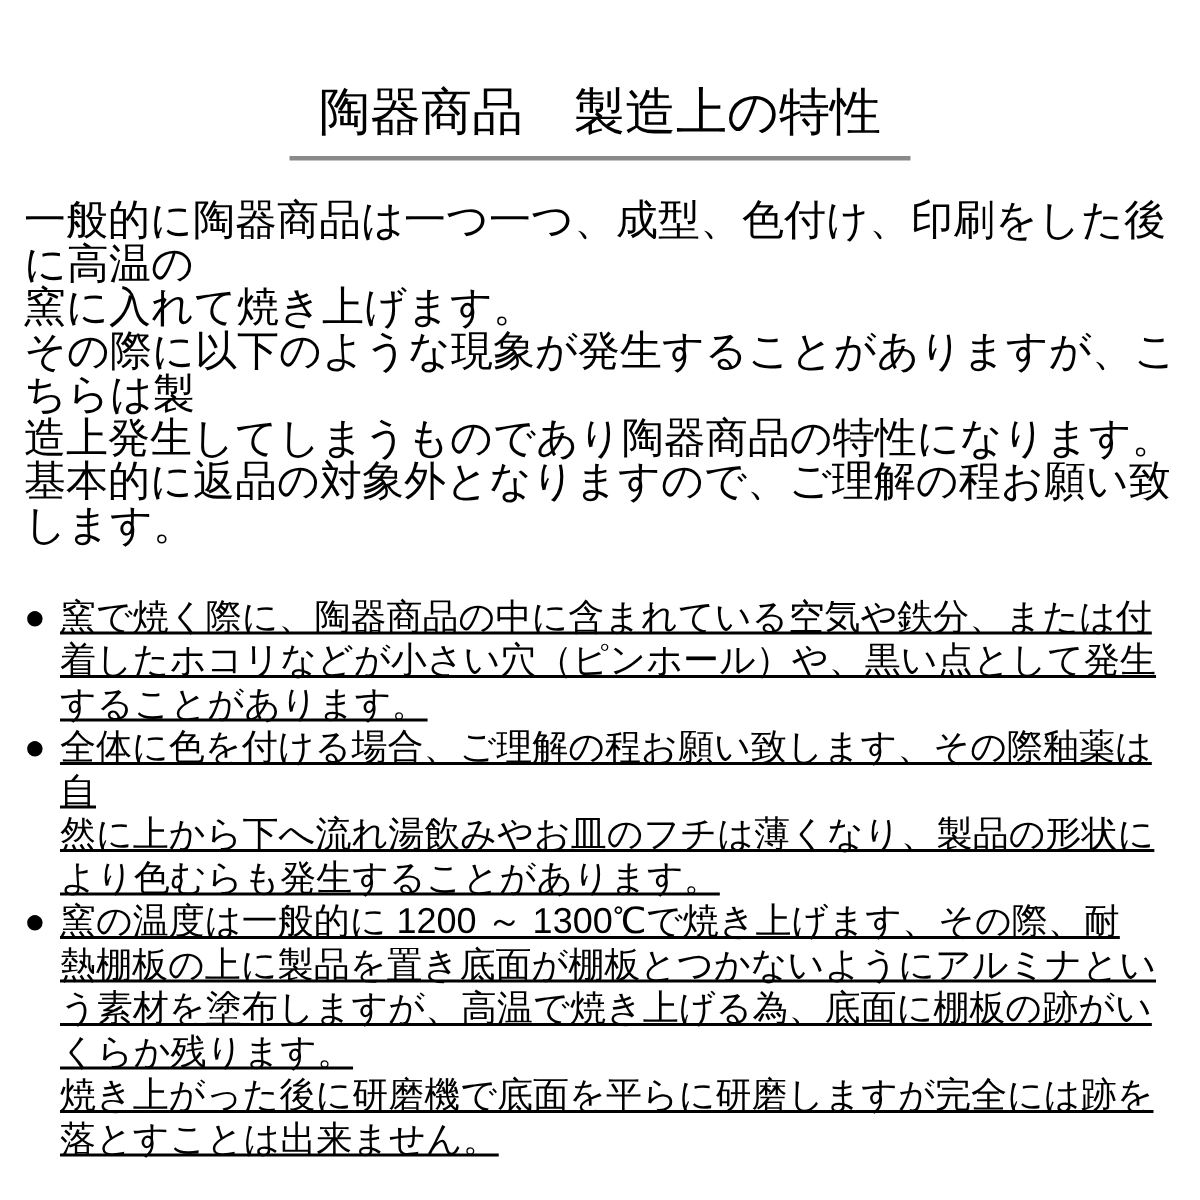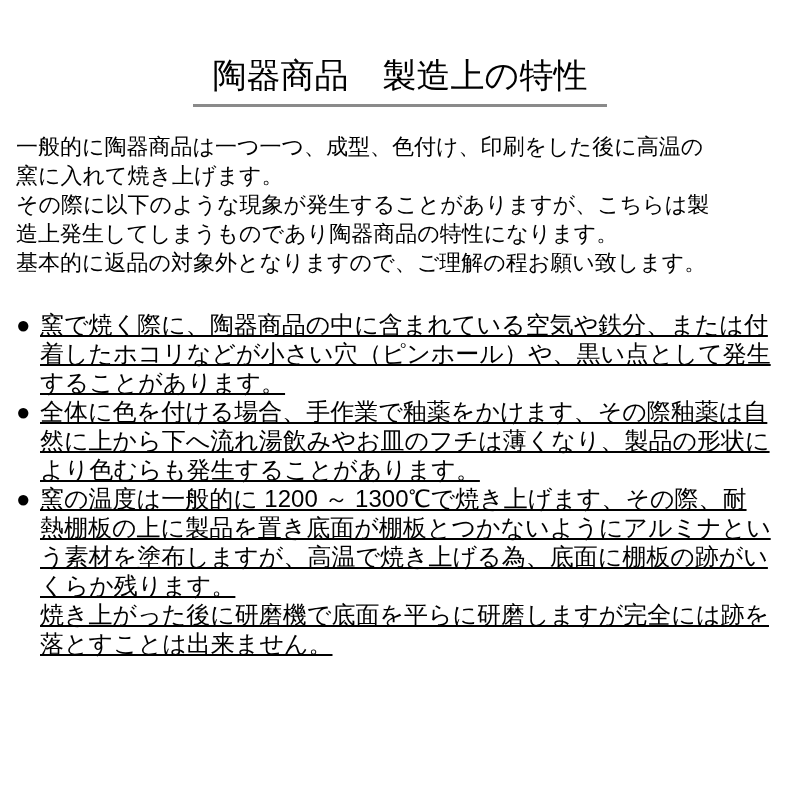--- a/index.html
+++ b/index.html
@@ -21,21 +21,21 @@
     margin: 0;
     font-size: 34px;
     font-weight: normal;
     line-height: 1.25;
     padding: 0 20px 7px 20px;
     border-bottom: 3px solid #8a8a8a;
     white-space: pre;
   }
   .intro {
     margin: 25px 12px 0 16px;
-    font-size: 22px;
+    font-size: 28px;
     line-height: 29px;
     white-space: pre-line;
   }
   .bullets {
     margin: 33px 12px 0 16px;
   }
   .bullet {
     display: flex;
     align-items: flex-start;
     font-size: 24px;
@@ -70,21 +70,21 @@
 
     <div class="bullet">
       <span class="mark">●</span>
       <span class="btext">窯で焼く際に、陶器商品の中に含まれている空気や鉄分、または付
 着したホコリなどが小さい穴（ピンホール）や、黒い点として発生
 することがあります。</span>
     </div>
 
     <div class="bullet">
       <span class="mark">●</span>
-      <span class="btext">全体に色を付ける場合、手作業で釉薬をかけます、その際釉薬は自
+      <span class="btext">全体に色を付ける場合、ご理解の程お願い致します、その際釉薬は自
 然に上から下へ流れ湯飲みやお皿のフチは薄くなり、製品の形状に
 より色むらも発生することがあります。</span>
     </div>
 
     <div class="bullet">
       <span class="mark">●</span>
       <span class="btext">窯の温度は一般的に 1200 ～ 1300℃で焼き上げます、その際、耐
 熱棚板の上に製品を置き底面が棚板とつかないようにアルミナとい
 う素材を塗布しますが、高温で焼き上げる為、底面に棚板の跡がい
 くらか残ります。

